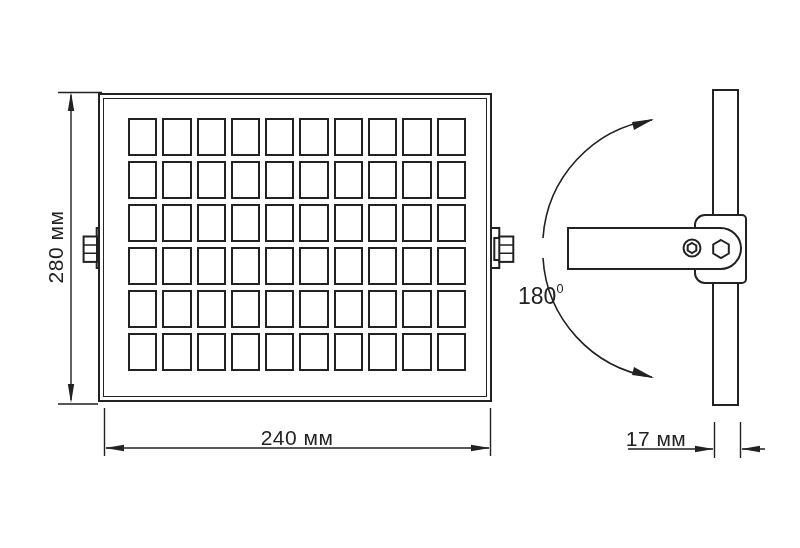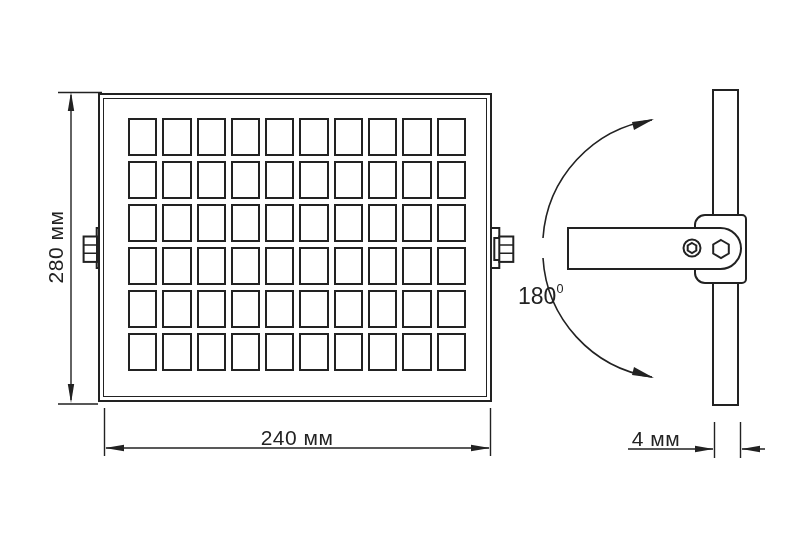--- a/index.html
+++ b/index.html
@@ -186,17 +186,17 @@
     <path class="stroke" stroke-width="1.4" d="M628,449 H713 M742,449 H765"></path>
     <polygon class="solid" points="713.5,449 695,445.8 695,452.2"></polygon>
     <polygon class="solid" points="741.5,449 760,445.8 760,452.2"></polygon>
   </g>
 </svg>
 
 <div class="dim-label rot" style="left:6px;top:235px;width:100px;">280 мм</div>
 
 <div class="dim-label" style="left:237px;top:426px;width:120px;">240 мм</div>
 
-<div class="dim-label" style="left:606px;top:427px;width:100px;">4 мм</div>
+<div class="dim-label" style="left:606px;top:427px;width:100px;">17 мм</div>
 
 <div class="angle-label">
   <span>180</span><sup>0</sup>
 </div>
 
 </body></html>

